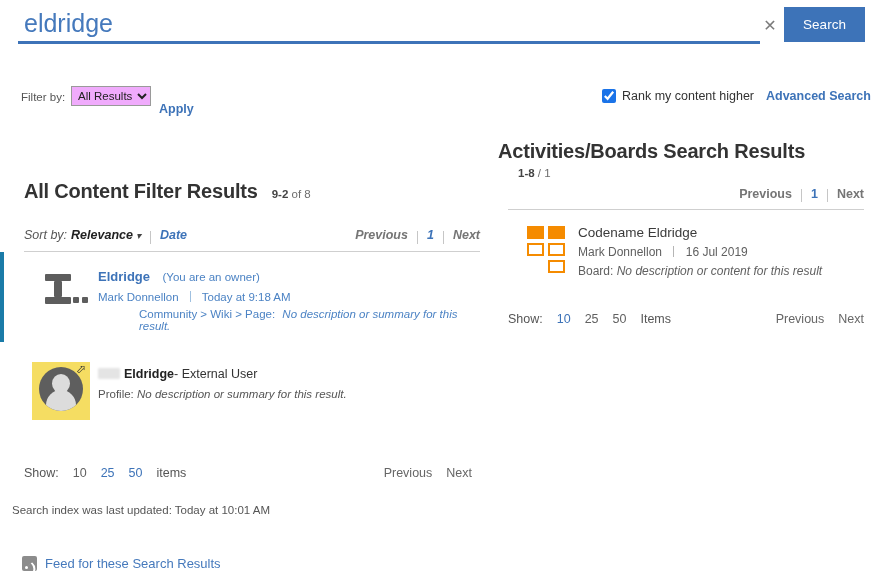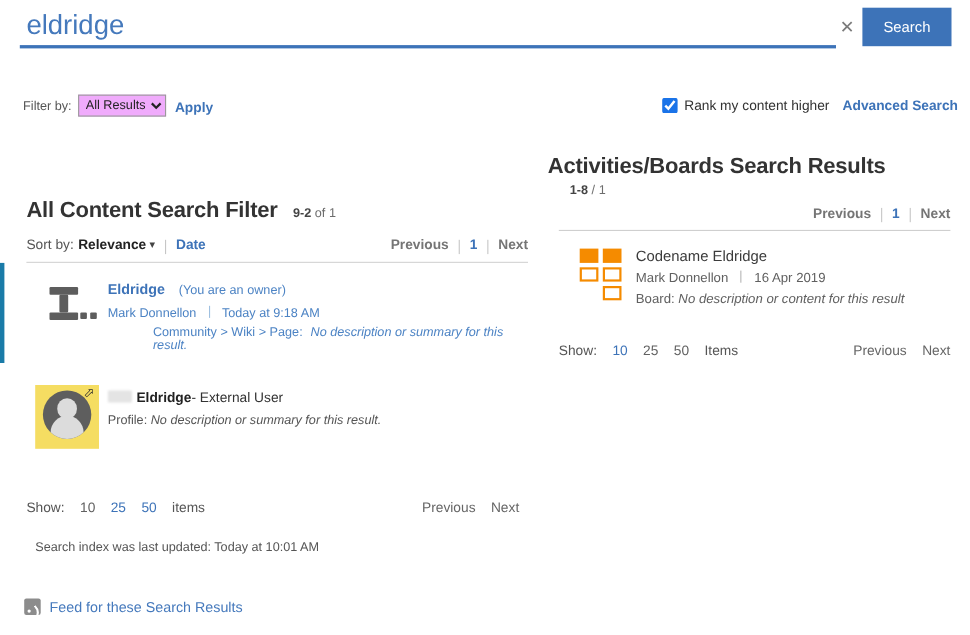--- a/index.html
+++ b/index.html
@@ -101,21 +101,21 @@
     font-size: 11.5px;
     color: #222222;
     border: 1px solid #9a9a9a;
     background: #f0abfc;
     border-radius: 0;
     padding: 1px 2px;
   }
   .apply-link {
     position: absolute;
     left: 159px;
-    top: 5px;
+    top: 16px;
     font-size: 12.5px;
     color: #3d73b8;
     font-weight: bold;
     cursor: pointer;
     text-decoration: none;
   }
   .rank-check {
     position: absolute;
     left: 602px;
     top: 3px;
@@ -169,26 +169,27 @@
     align-items: baseline;
     gap: 14px;
   }
   .count-text {
     font-size: 11.5px;
     color: #6d6d6d;
   }
   .count-bold { font-weight: bold; color: #444; }
 
   .sort-row {
-    margin-top: 9px;
+    margin-top: 22px;
     padding: 0 10px 0 24px;
     display: flex;
     align-items: center;
     height: 20px;
     font-size: 12.5px;
+    font-style: italic;
   }
   .sort-by { color: #555555; }
   .sort-active { color: #222222; font-weight: bold; margin-left: 4px; }
   .caret {
     display: inline-block;
     margin-left: 3px;
     font-size: 10px;
     color: #444;
   }
   .vsep {
@@ -398,21 +399,21 @@
     color: #555555;
   }
   .show-left { padding-left: 24px; }
   .show-num { margin-left: 14px; cursor: pointer; }
   .show-num.cur { color: #616161; cursor: default; }
   .show-num.lnk { color: #3d73b8; }
   .show-units { margin-left: 14px; color: #555555; }
   .show-pager-dim { color: #666666; margin-left: 18px; }
 
   .index-note {
-    padding-left: 32px;
+    padding-left: 12px;
     margin-top: 24px;
     font-size: 11.5px;
     color: #555555;
   }
   .feed-row {
     padding-left: 22px;
     margin-top: 40px;
     display: flex;
     align-items: center;
     gap: 8px;
@@ -474,22 +475,22 @@
   </select>
   <span class="apply-link">Apply</span>
   <input type="checkbox" class="rank-check" checked="" style="">
   <span class="rank-label">Rank my content higher</span>
   <span class="adv-search">Advanced Search</span>
 </div>
 
 <div class="col-left">
 
   <div class="title-row">
-    <span class="section-title">All Content Search Filter</span>
-    <span class="count-text"><span class="count-bold">9-2</span> <span>of 1</span></span>
+    <span class="section-title">All Content Filter Results</span>
+    <span class="count-text"><span class="count-bold">9-2</span> <span>of 8</span></span>
   </div>
 
   <div class="sort-row">
     <span class="sort-by">Sort by:</span>
     <span class="sort-active">Relevance</span>
     <span class="caret">▾</span>
     <span class="vsep"></span>
     <span class="link-blue">Date</span>
     <span class="spacer"></span>
     <span class="pager">
@@ -595,21 +596,21 @@
         <div class="b-o1"></div>
         <div class="b-o2"></div>
         <div class="b-o3"></div>
       </div>
     </div>
     <div class="res-body">
       <div class="bres-title">Codename Eldridge</div>
       <div class="bres-meta">
         <span>Mark Donnellon</span>
         <span class="meta-sep2"></span>
-        <span>16 Apr 2019</span>
+        <span>16 Jul 2019</span>
       </div>
       <div class="bres-board">
         <span>Board:</span>
         <i>No description or content for this result</i>
       </div>
     </div>
   </div>
 
   <div class="show-row right-show">
     <span>Show:</span>

